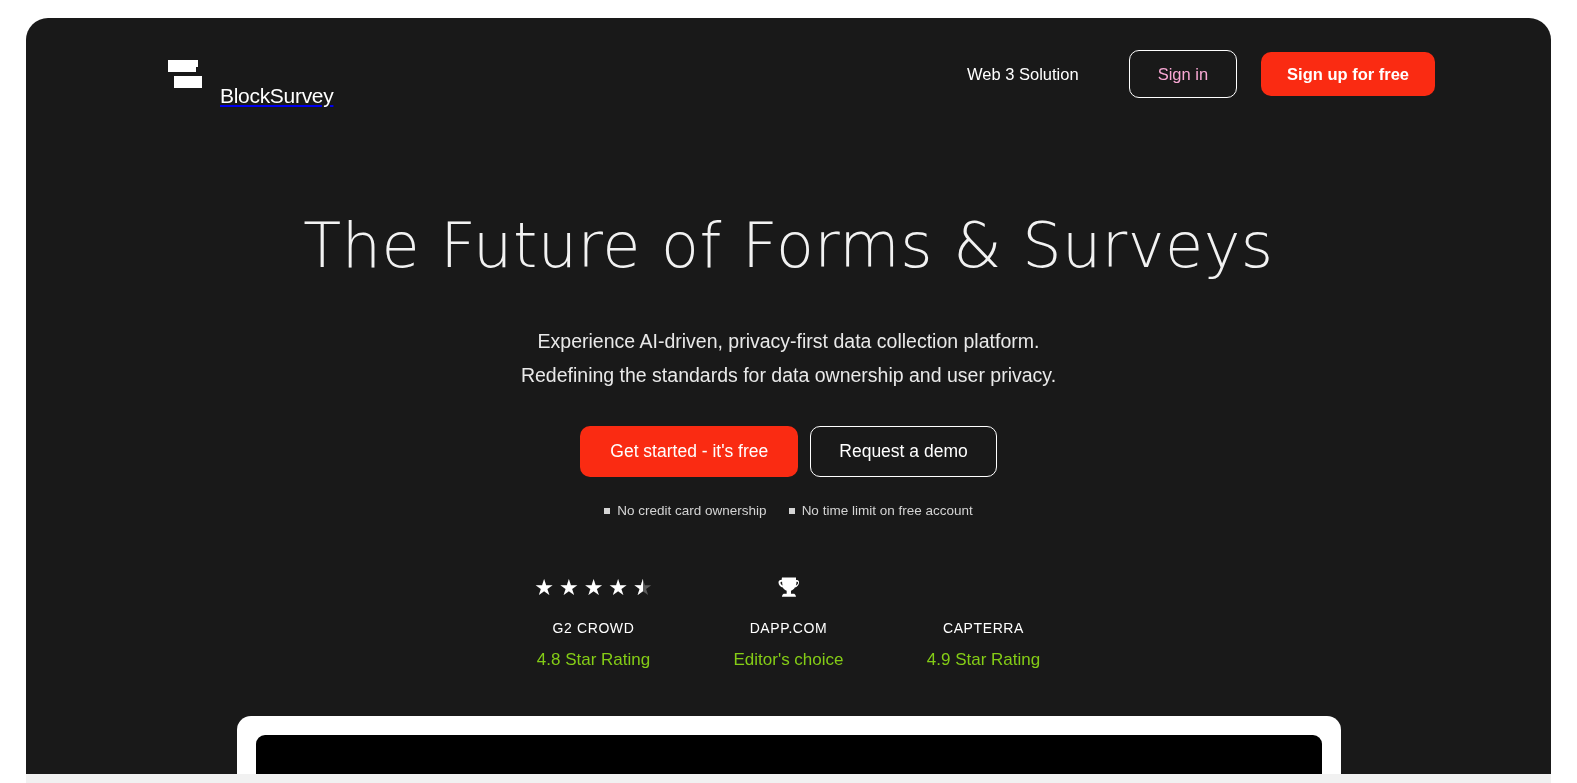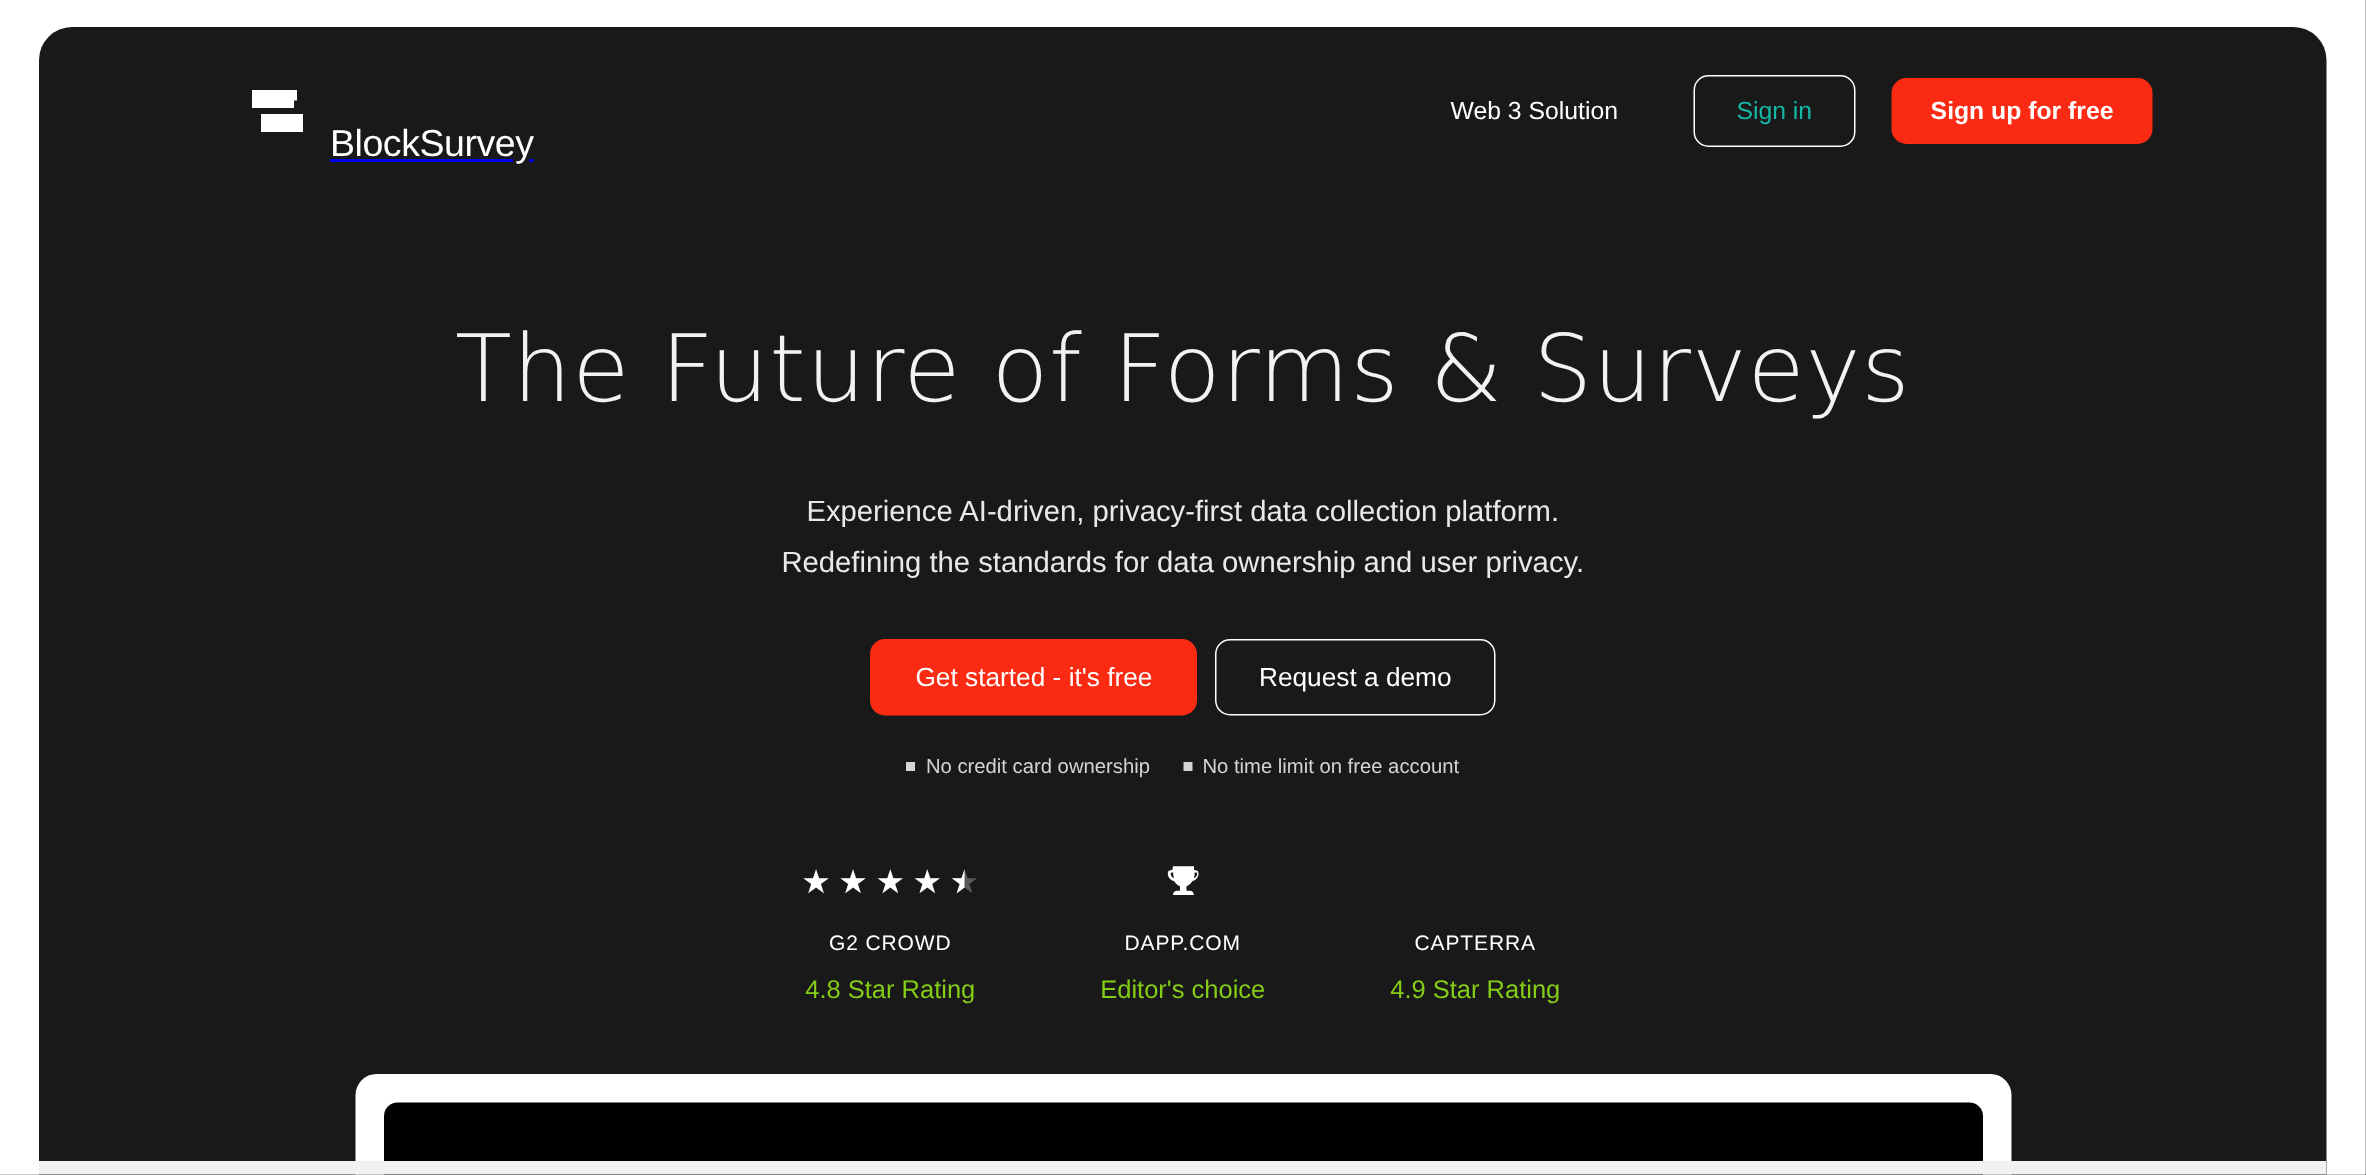--- a/index.html
+++ b/index.html
@@ -28,41 +28,41 @@
     padding:0 116px 0 142px;
   }
   .brand { display:flex; align-items:center; gap:14px; cursor:pointer; }
   .brand-mark { width:38px; height:32px; position:relative; flex:0 0 auto; }
   .brand-mark i { position:absolute; background:#ffffff; display:block; }
   .brand-mark i.bar-top    { left:0;   top:2px;  width:28px; height:12px; }
   .brand-mark i.bar-topr   { left:20px; top:2px;  width:10px; height:7px;  }
   .brand-mark i.bar-bottom { left:6px; top:18px; width:28px; height:12px; }
   .brand-mark i.bar-bottoml{ left:6px; top:18px; width:10px; height:7px;  }
   .brand-name {
-    color:#ffffff; font-size:25px; letter-spacing:-0.3px;
+    color:#ffffff; font-size:21px; letter-spacing:-0.3px;
     font-weight:400; white-space:nowrap;margin-top:44px;
   }
 
   .header-right {
     margin-left:auto; display:flex; align-items:center; gap:24px;
   }
   .nav-link {
     color:#ffffff; font-size:16.5px; font-weight:400;
     text-decoration:none; white-space:nowrap; cursor:pointer;
     margin-right:26px;
   }
   .btn {
     display:inline-flex; align-items:center; justify-content:center;
     white-space:nowrap; cursor:pointer; border:none;
     font-family:inherit;
   }
   .btn-outline {
     height:48px; padding:16px 28px; border-radius:10px;
     border:1.5px solid #ffffff; background:transparent;
-    color:#14b8a6; font-size:16.5px;
+    color:#f9a8d4; font-size:16.5px;
   }
   .btn-primary {
     height:44px; padding:0 26px; border-radius:10px;
     background:#FA2B12; color:#ffffff; font-size:16.5px; font-weight:700;
   }
 
   
   .hero { position:absolute; left:0; top:112px; width:100%; text-align:center; }
   .hero-title {
     color:#f2f2f2;

